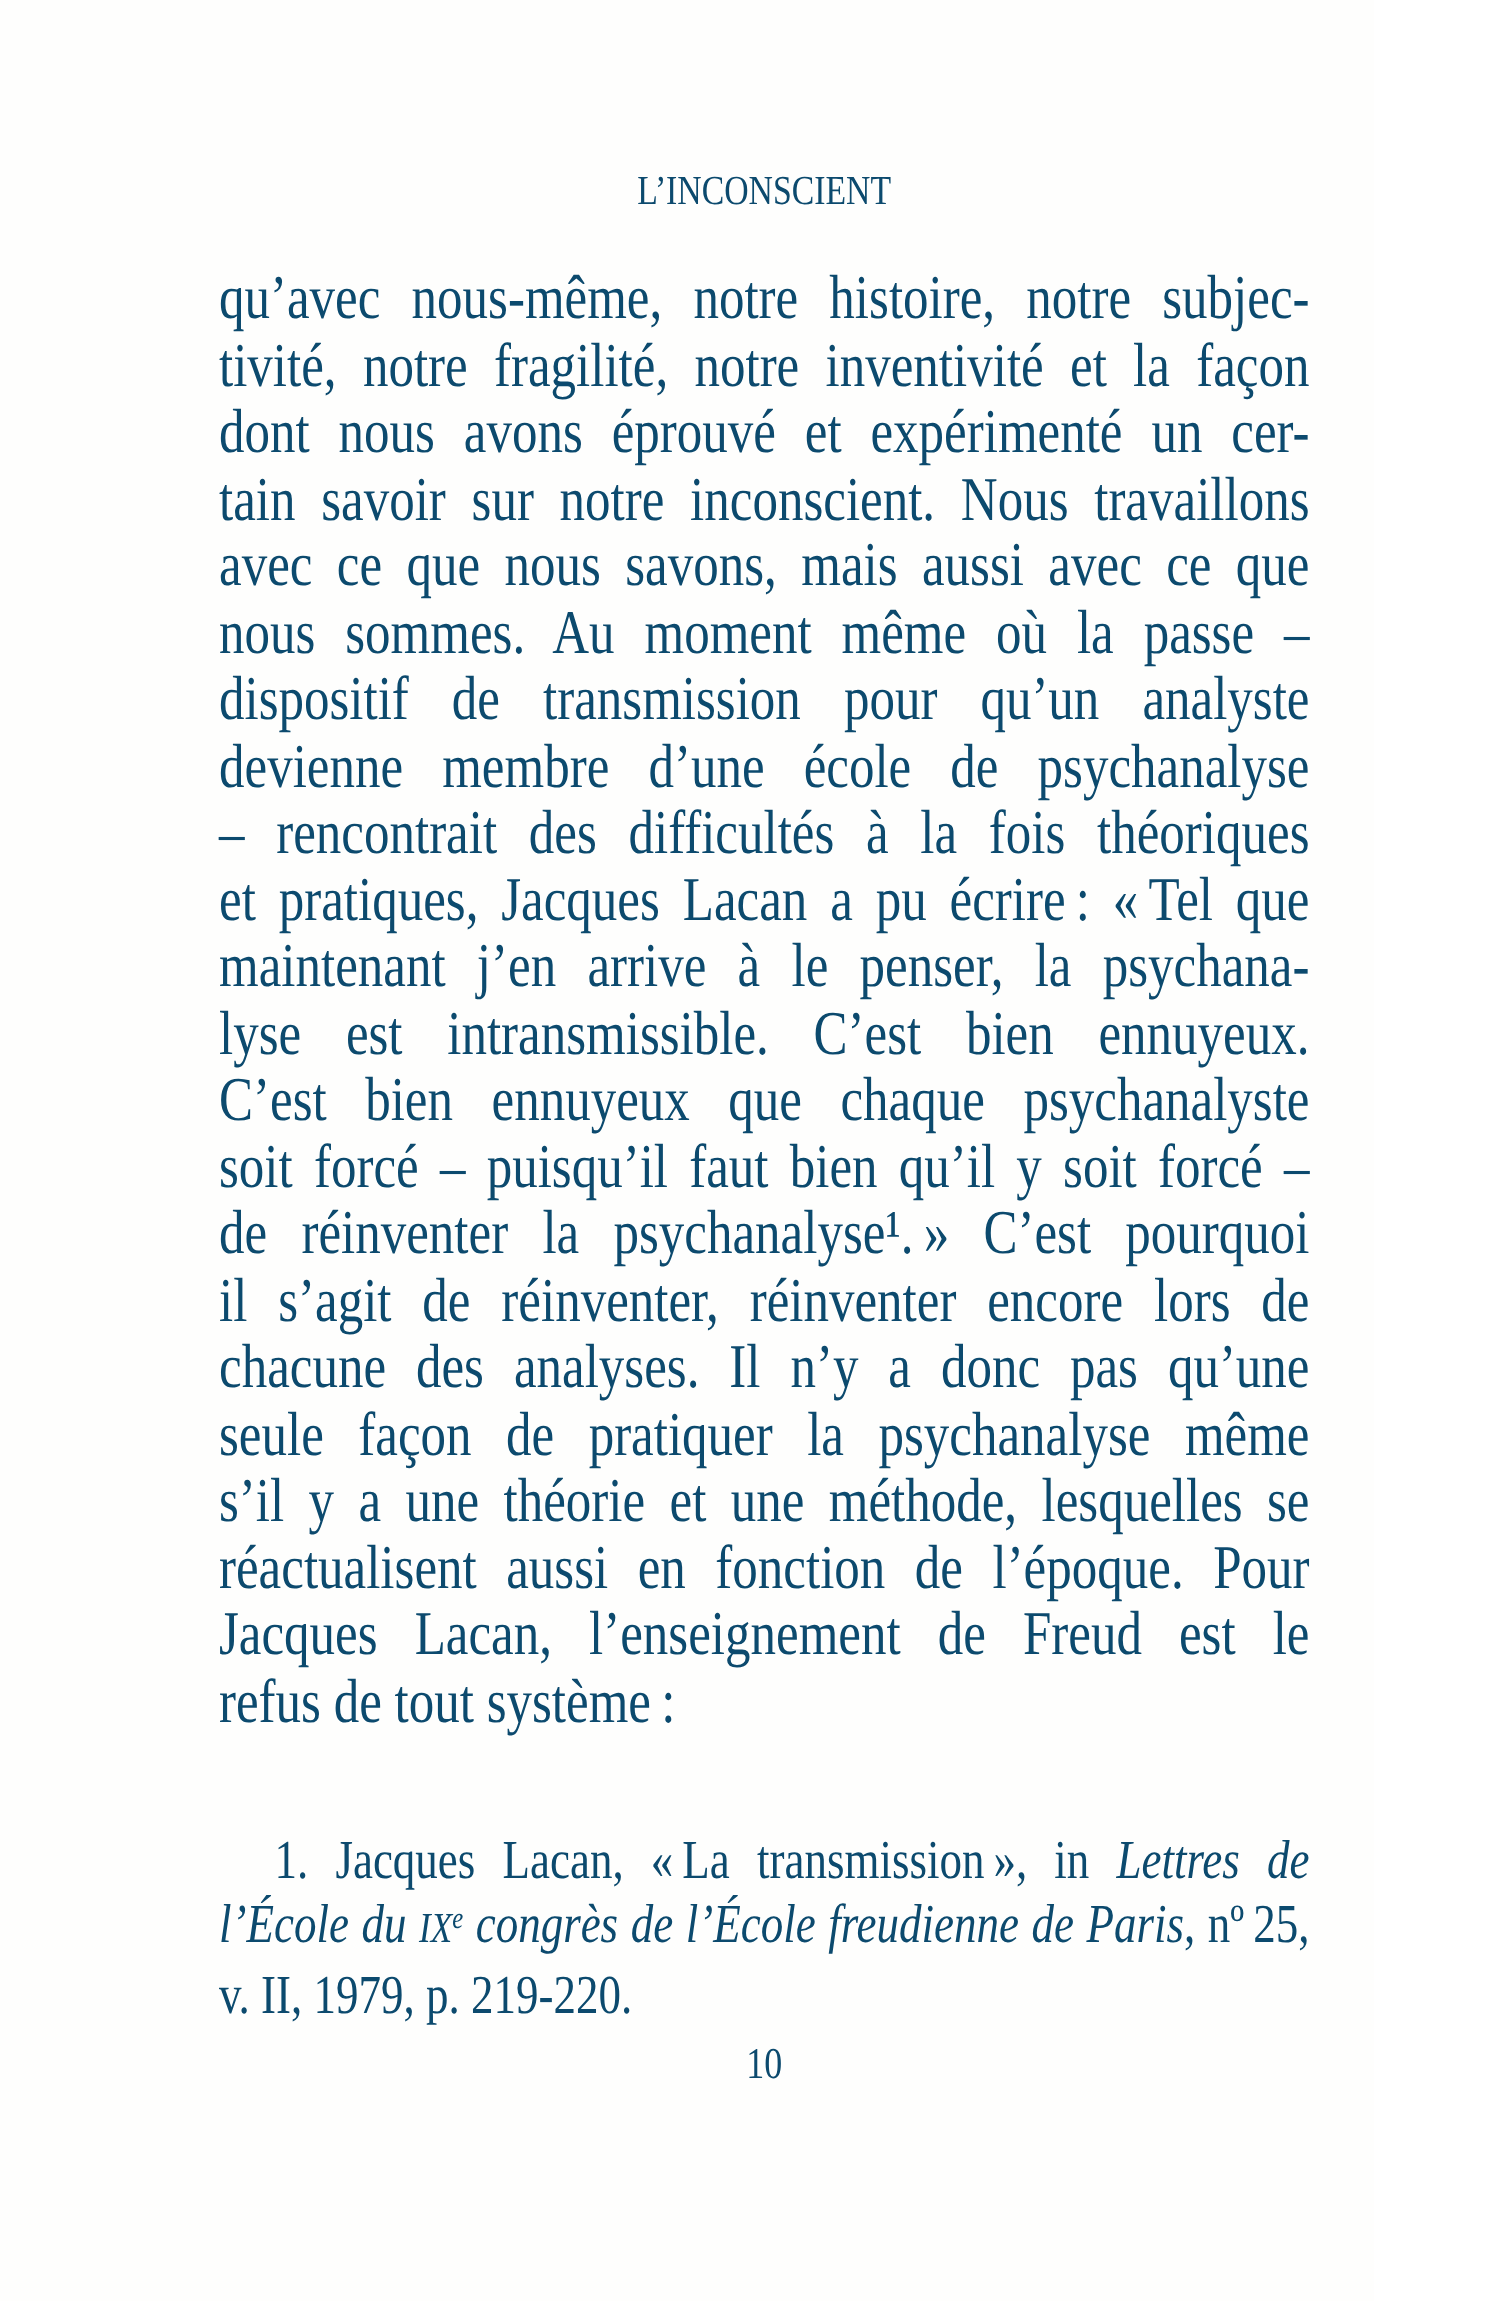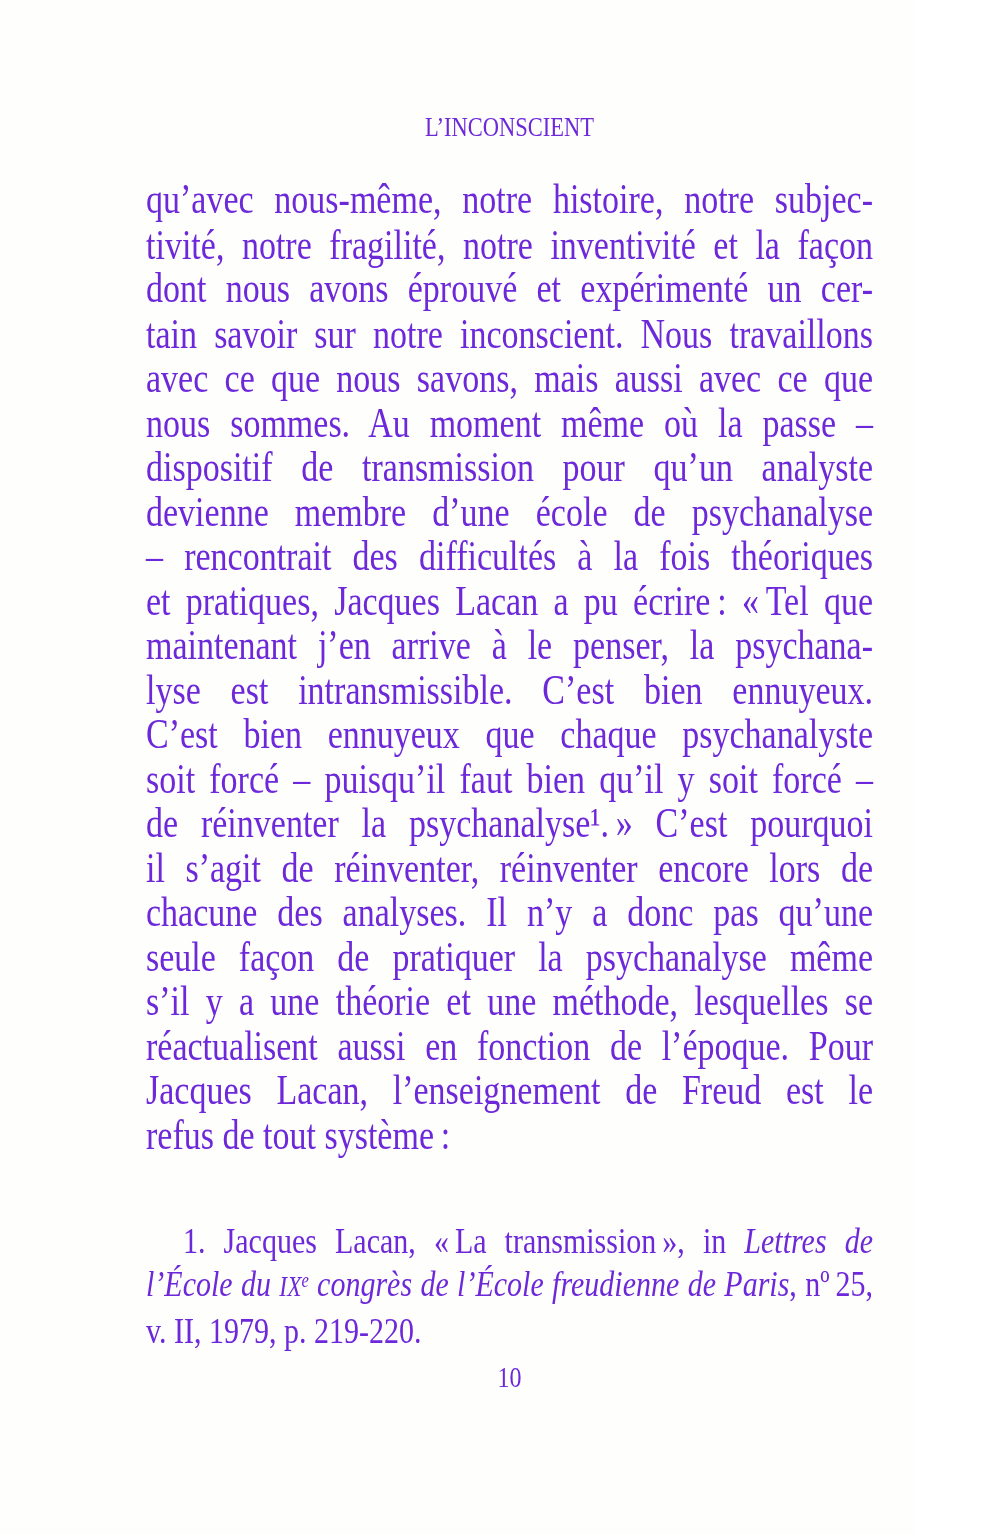--- a/index.html
+++ b/index.html
@@ -2,21 +2,21 @@
 <html><head>
 <meta charset="utf-8">
 <style>
   html, body { margin: 0; padding: 0; background: #ffffff; }
   .page {
     position: relative;
     width: 916px;
     height: 1534px;
     background: #fefefdl;
     background-color: #fefefd;
-    color: #6d28d9;
+    color: #0c4a6e;
     font-family: "Liberation Serif", "DejaVu Serif", serif;
     overflow: hidden;
   }
   .vstretch { transform: scaleY(1.22); transform-origin: 0 0; }
 
   .running-header {
     position: absolute;
     top: 113px; left: 146px; width: 727px;
     text-align: center;
     font-size: 22.5px;

